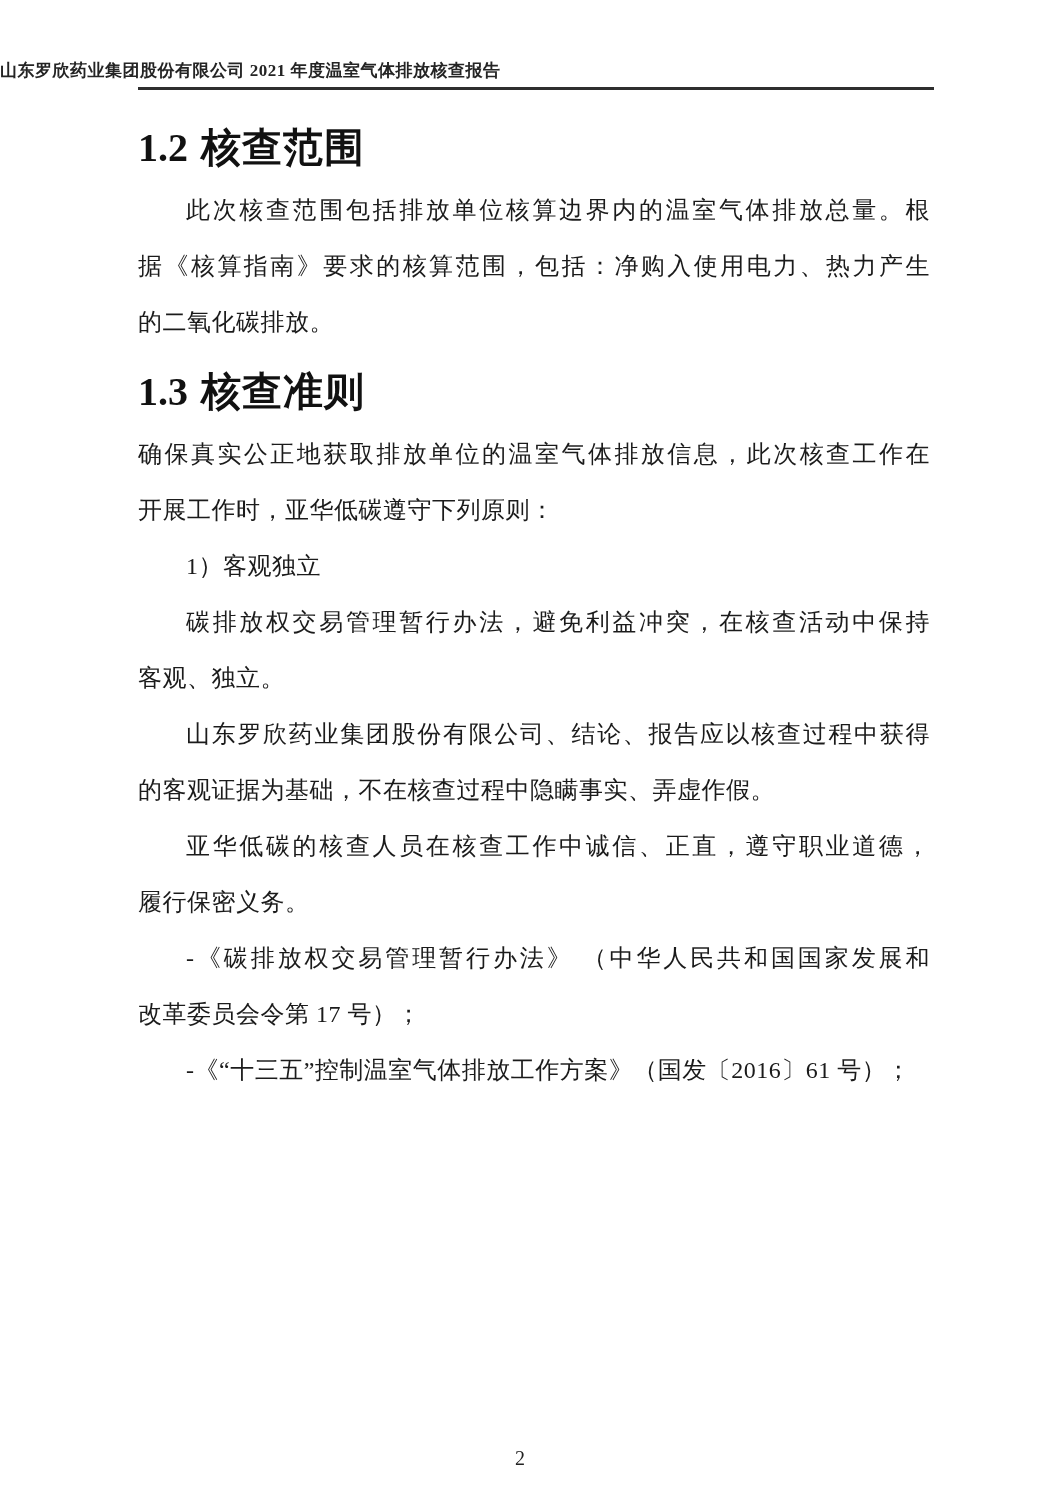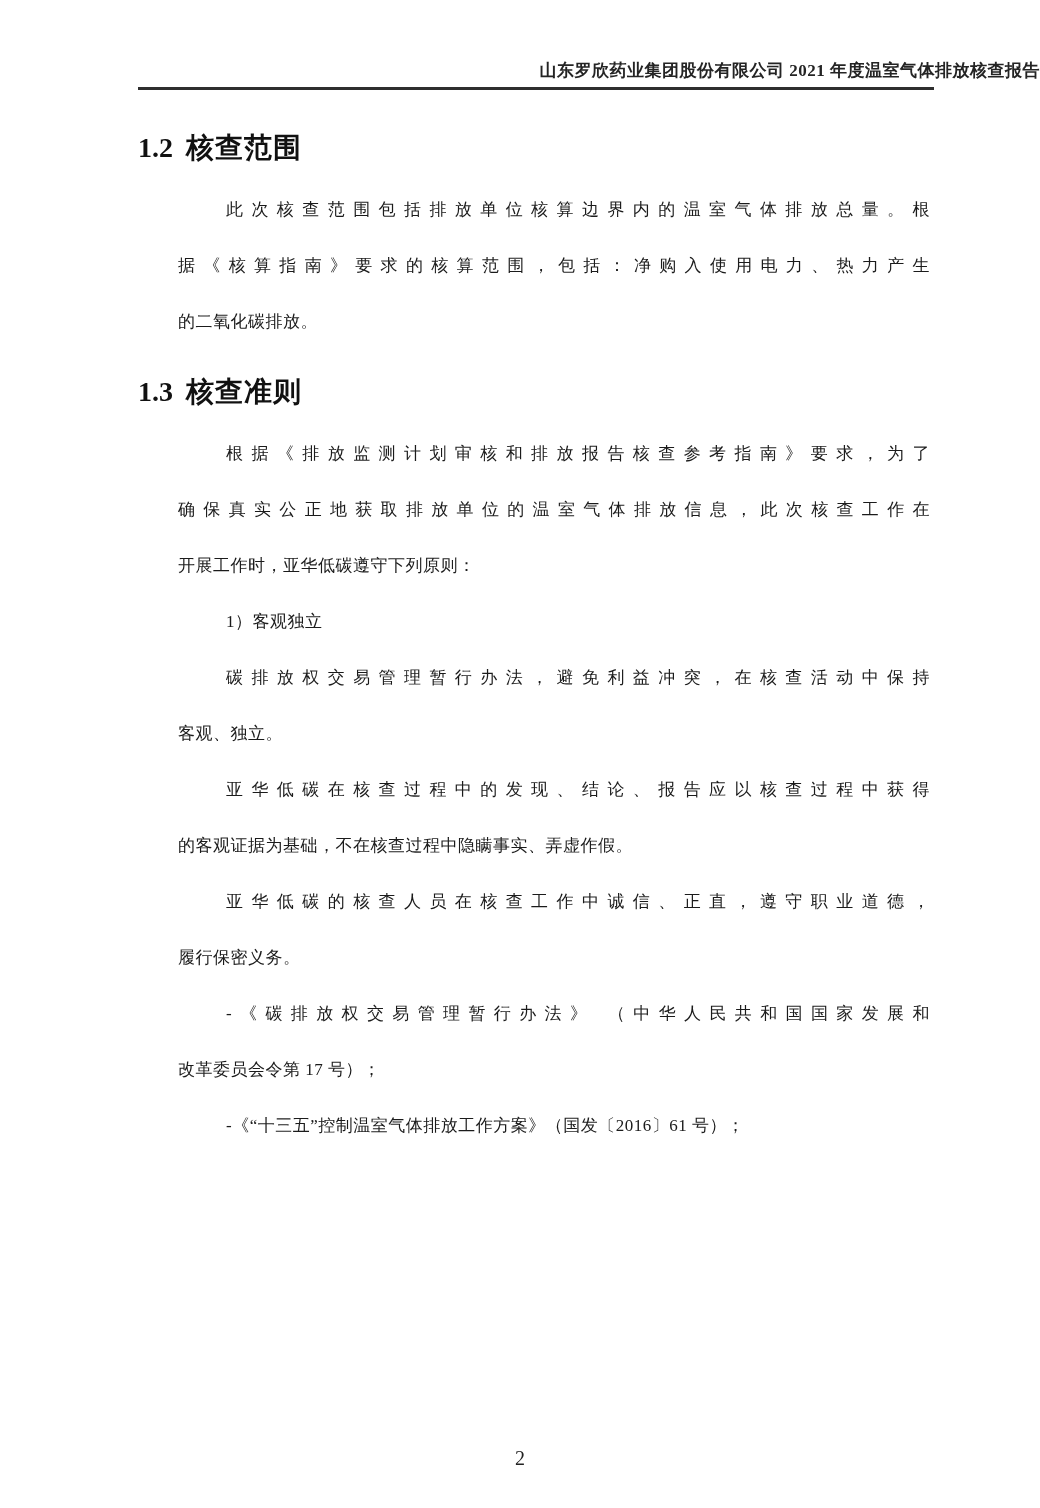--- a/index.html
+++ b/index.html
@@ -14,59 +14,58 @@
     background: #ffffff;
     overflow: hidden;
     font-family: "Liberation Serif", "DejaVu Serif", serif;
     color: #1b1b1b;
   }
   
   .page-header {
     padding-top: 58px;
   }
   .header-title {
-    text-align: right;
+    text-align: left;
     font-size: 17px;
     line-height: 26px;
     font-weight: bold;
     color: #242424;
     letter-spacing: 0.5px;
   }
   .header-rule {
     margin: 3px 106px 0 138px;
     height: 0;
     border-top: 3px solid #2e2e2e;
   }
   
   .content {
     padding: 16px 110px 0 138px;
   }
   .section-heading {
     margin: 22px 0 14px 0;
-    font-size: 28px;
+    font-size: 40px;
     line-height: 40px;
     font-weight: bold;
     color: #111;
     letter-spacing: 1px;
   }
   .section-heading .h-num {
     margin-right: 13px;
     letter-spacing: 0;
   }
   .paragraph {
     margin: 0;
   }
   .line {
     display: block;
-    font-size: 17px;
+    font-size: 24px;
     line-height: 56px;
     letter-spacing: 0.5px;
     color: #1b1b1b;
     text-align: left;
-    margin-left: 40px;
   }
   .line.fill {
     text-align: justify;
     text-align-last: justify;
     -moz-text-align-last: justify;
   }
   .line.indent {
     padding-left: 48px;
   }
   
@@ -103,33 +102,32 @@
           <div class="line fill">据《核算指南》要求的核算范围，包括：净购入使用电力、热力产生</div>
           <div class="line">的二氧化碳排放。</div>
         </div>
       </div>
 
     <h2 class="section-heading">
       <span class="h-num">1.3</span><span class="h-title">核查准则</span>
     </h2>
     <div class="paragraphs">
         <div class="paragraph">
-          <div class="line fill indent">根据《排放监测计划审核和排放报告核查参考指南》要求，为了</div>
           <div class="line fill">确保真实公正地获取排放单位的温室气体排放信息，此次核查工作在</div>
           <div class="line">开展工作时，亚华低碳遵守下列原则：</div>
         </div>
         <div class="paragraph">
           <div class="line indent">1）客观独立</div>
         </div>
         <div class="paragraph">
           <div class="line fill indent">碳排放权交易管理暂行办法，避免利益冲突，在核查活动中保持</div>
           <div class="line">客观、独立。</div>
         </div>
         <div class="paragraph">
-          <div class="line fill indent">亚华低碳在核查过程中的发现、结论、报告应以核查过程中获得</div>
+          <div class="line fill indent">山东罗欣药业集团股份有限公司、结论、报告应以核查过程中获得</div>
           <div class="line">的客观证据为基础，不在核查过程中隐瞒事实、弄虚作假。</div>
         </div>
         <div class="paragraph">
           <div class="line fill indent">亚华低碳的核查人员在核查工作中诚信、正直，遵守职业道德，</div>
           <div class="line">履行保密义务。</div>
         </div>
         <div class="paragraph">
           <div class="line fill indent">-《碳排放权交易管理暂行办法》 （中华人民共和国国家发展和</div>
           <div class="line">改革委员会令第 17 号）；</div>
         </div>

